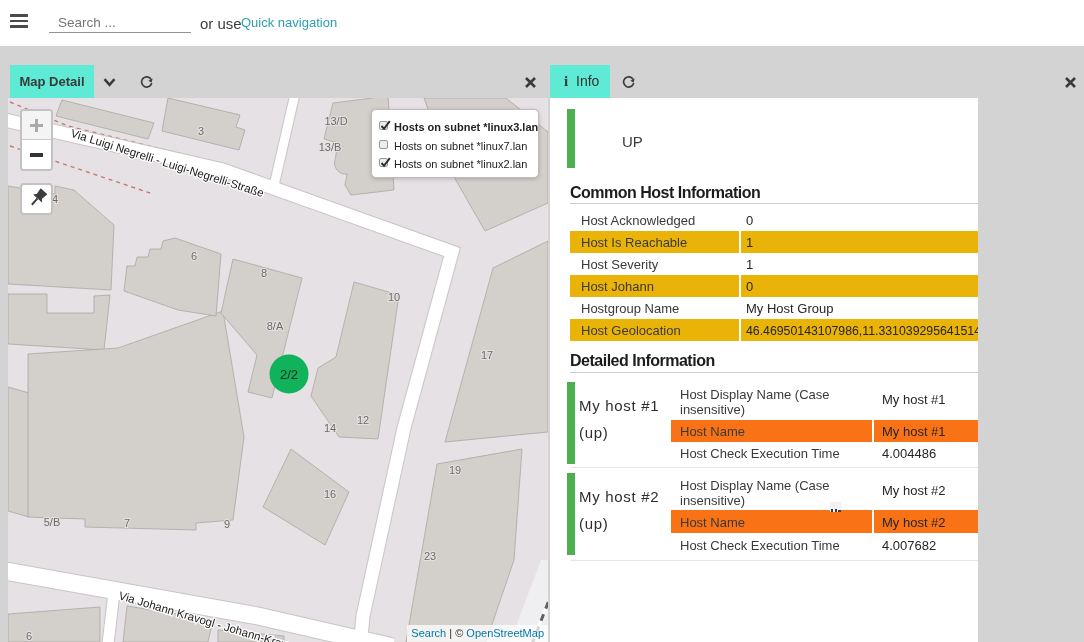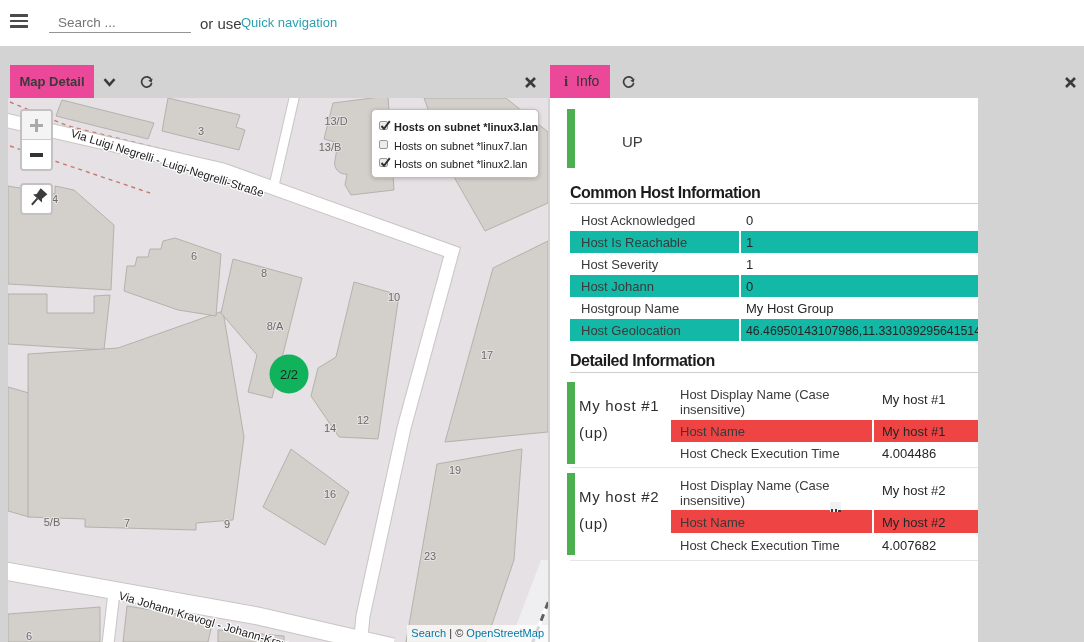--- a/index.html
+++ b/index.html
@@ -6,40 +6,40 @@
   html,body { width:1084px; height:642px; overflow:hidden; }
   body { font-family:"Liberation Sans", sans-serif; background:#d3d3d3; position:relative; }
   .topbar { position:absolute; left:0; top:0; width:1084px; height:46px; background:#ffffff; }
   .burger { position:absolute; left:10px; top:14px; width:18px; height:16px; }
   .burger div { height:2.6px; background:#4a4a4a; margin-bottom:3px; border-radius:0.5px; }
   .searchline { position:absolute; left:49px; top:32px; width:142px; height:1px; background:#949494; }
   .searchtxt { position:absolute; left:58px; top:15px; font-size:13.5px; color:#757575; }
   .oruse { position:absolute; left:200px; top:15px; font-size:15px; color:#3c3c3c; }
   .qnav { position:absolute; left:241px; top:15px; font-size:13px; color:#2b9fb2; }
 
-  .tab { position:absolute; background:#ec4899; top:65px; height:33px; font-size:13px; font-weight:bold; color:#3a3a3a; text-align:center; }
+  .tab { position:absolute; background:#5eead4; top:65px; height:33px; font-size:13px; font-weight:bold; color:#3a3a3a; text-align:center; }
   .icon { position:absolute; top:74px; }
 
   .lpanel-content { position:absolute; left:8px; top:98px; width:540px; height:544px; background:#e5e1e4; overflow:hidden; }
   .rpanel-content { position:absolute; left:550px; top:98px; width:428px; height:544px; background:#ffffff; overflow:hidden; }
 
   
   .greenbar { position:absolute; width:8px; background:#4caf50; }
   .up { position:absolute; left:72px; top:35px; font-size:15px; color:#3c3c3c; }
   h2 { position:absolute; left:20px; font-size:16px; font-weight:bold; color:#1c1c1c; letter-spacing:-0.5px; }
   .hrule { position:absolute; left:20px; width:500px; height:1px; background:#cfcfcf; }
   .row { position:absolute; left:20px; width:502px; height:22px; font-size:13px; color:#2e2e2e; }
-  .row.alt { background:#14b8a6; }
+  .row.alt { background:#eab308; }
   .row .lab { position:absolute; left:11px; top:4px; color:#3a3a3a; }
   .row .val { position:absolute; left:176px; top:4px; color:#262626; }
   .row .gap { position:absolute; left:169px; top:0; width:2px; height:100%; background:#fff; }
   .srow .gap { position:absolute; left:201px; top:0; width:2px; height:100%; background:#fff; }
   .hostname { position:absolute; left:29px; font-size:15px; color:#2e2e2e; letter-spacing:0.7px; }
   .srow { position:absolute; left:121px; width:401px; font-size:13px; }
-  .srow.alt { background:#ef4444; }
+  .srow.alt { background:#f97316; }
   .srow .lab { position:absolute; left:9px; color:#3a3a3a; }
   .srow .val { position:absolute; left:211px; color:#262626; }
 </style>
 </head>
 <body>
   <div class="topbar">
     <div class="burger">
       <div></div>
       <div></div>
       <div></div>

